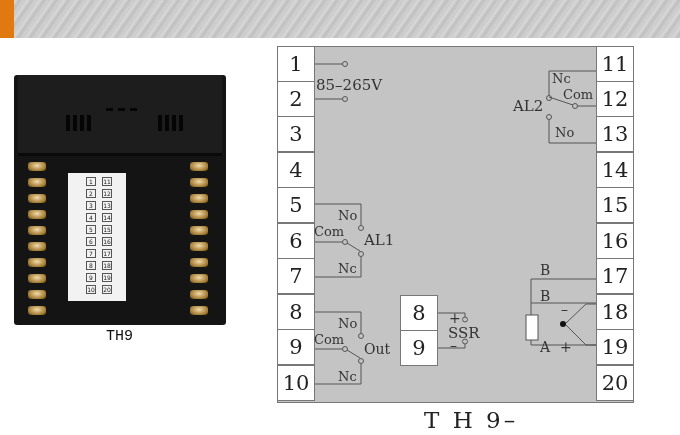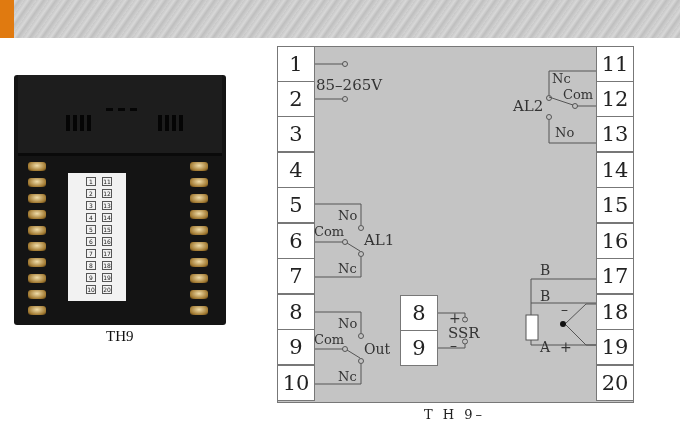--- a/index.html
+++ b/index.html
@@ -9,26 +9,26 @@
   .header .accent{position:absolute;left:0;top:0;width:14px;height:38px;background:#e07a10;}
   .header .title{position:absolute;left:26px;top:3px;font-family:"DejaVu Sans",sans-serif;font-weight:bold;
     font-size:26px;color:#b01010;letter-spacing:1px;text-shadow:2px 2px 1px #3a1a1a;}
   .device{position:absolute;left:14px;top:75px;width:212px;height:250px;background:#141414;border-radius:3px;}
   .device .top{position:absolute;left:4px;top:0;width:204px;height:78px;background:#1d1d1d;border-bottom:3px solid #0a0a0a;}
   .vent{position:absolute;top:40px;width:4px;height:16px;background:#050505;}
   .dash{position:absolute;top:33px;width:7px;height:3px;background:#050505;}
   .screw{position:absolute;width:18px;height:9px;background:radial-gradient(ellipse at 50% 40%,#f0dca8,#a07830 70%,#3a2a10);border-radius:3px;}
   .label-card{position:absolute;left:54px;top:98px;width:58px;height:128px;background:#f2f2f2;}
   .label-card .cell{position:absolute;width:8px;height:7px;border:1px solid #555;font-size:6px;line-height:7px;text-align:center;color:#222;font-family:"DejaVu Sans",sans-serif;}
-  .photo-caption{position:absolute;left:106px;top:328px;font-family:Liberation Serif, serif;font-size:15px;color:#111;}
+  .photo-caption{position:absolute;left:106px;top:328px;font-family:Liberation Mono, monospace;font-size:15px;color:#111;}
   .diagram{position:absolute;left:277px;top:46px;width:355px;height:355px;border:1px solid #777;background:#c4c4c4;}
   .term{position:absolute;background:#fff;border:1px solid #777;box-sizing:border-box;width:38px;height:36px;
     font-size:21px;line-height:34px;text-align:center;color:#222;}
   .svgwrap{position:absolute;left:0;top:0;}
-  .caption{position:absolute;left:424px;top:407px;font-size:13px;color:#222;letter-spacing:3px;}
+  .caption{position:absolute;left:424px;top:407px;font-size:23px;color:#222;letter-spacing:3px;}
   .lbl{font-family:"DejaVu Serif",serif;fill:#333;}
 </style>
 </head>
 <body>
 
 <div class="header">
   <div class="accent"></div>
 </div>
 
 <div class="device">

